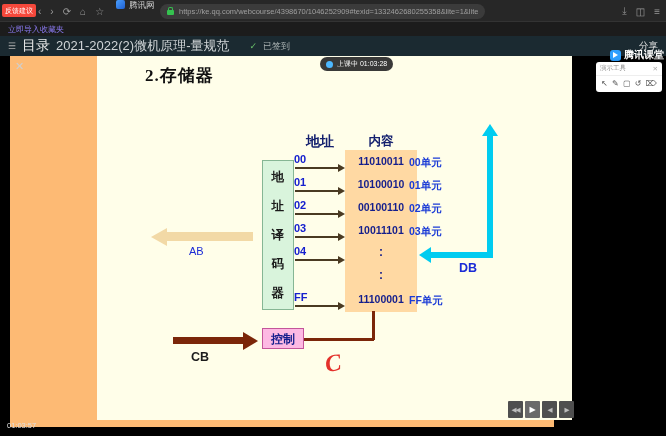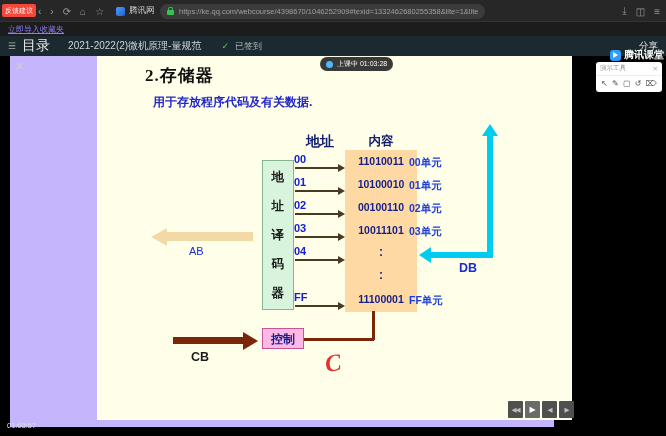--- a/index.html
+++ b/index.html
@@ -4,45 +4,45 @@
 <style>
   *{box-sizing:border-box;margin:0;padding:0}
   body{background:#111;font-family:"Liberation Sans",sans-serif}
   .screen{position:relative;width:666px;height:436px;background:#000;overflow:hidden}
 
   
   .chrome{position:absolute;top:0;left:0;width:666px;height:22px;background:#272727;border-bottom:1px solid #333}
   .badge{position:absolute;left:2px;top:4px;background:#F5483B;color:#fff;font-size:7px;line-height:9px;padding:2px 3px;border-radius:2px}
   .nav{position:absolute;left:38px;top:0;height:22px;display:flex;align-items:center;gap:9px;color:#9a9a9a;font-size:10px}
   .nav span{cursor:default}
-  .tab{position:absolute;left:116px;top:0;height:22px;display:flex;align-items:center;gap:4px}
+  .tab{position:absolute;left:116px;top:0;height:22px;display:flex;gap:4px}
   .favicon{width:9px;height:9px;border-radius:2px;background:linear-gradient(135deg,#4aa0ff,#1f5fd0)}
   .tablabel{color:#cfcfcf;font-size:8.5px}
   .urlbar{position:absolute;left:160px;top:4px;width:325px;height:15px;background:#3b3b3b;border-radius:8px;display:flex;align-items:center;padding:0 7px;gap:5px;overflow:hidden}
   .lock{position:relative;width:7px;height:5px;background:#35c24f;border-radius:1px;flex:0 0 auto;margin-top:2px}
   .lock::before{content:'';position:absolute;top:-3px;left:1px;width:3px;height:3px;border:1px solid #35c24f;border-bottom:none;border-radius:2px 2px 0 0}
   .url{color:#9f9f9f;font-size:7.5px;white-space:nowrap;overflow:hidden}
   .chrome-right{position:absolute;right:6px;top:0;height:22px;display:flex;align-items:center;gap:9px;color:#999;font-size:10px}
 
   
   .notice{position:absolute;top:22px;left:0;width:666px;height:14px;background:#1c1c1c;display:flex;align-items:center;padding-left:8px;gap:5px}
   .ntext{color:#8b8b8b;font-size:8px}
-  .nlink{color:#8d7cf5;font-size:8px;text-decoration:underline;cursor:pointer}
+  .nlink{color:#8d7cf5;font-size:8px;cursor:pointer}
 
   
   .appbar{position:absolute;top:36px;left:0;width:666px;height:20px;background:#1b2a31;display:flex;align-items:center;padding:0 8px;gap:6px}
   .micon{color:#b0b0b0;font-size:9px}
   .catalog{color:#e8e8e8;font-size:14px}
-  .ctitle{color:#cfd4d6;font-size:10px;margin-left:12px}
+  .ctitle{color:#cfd4d6;font-size:13px;}
   .check{color:#69c06a;font-size:9px;margin-left:14px}
   .signed{color:#a8b0b0;font-size:9px}
   .share{margin-left:auto;color:#e0e0e0;font-size:9.5px}
 
   
-  .stage{position:absolute;top:56px;left:10px;width:544px;height:371px;background:#c4b5fd}
+  .stage{position:absolute;top:56px;left:10px;width:544px;height:371px;background:#fdba74}
   .slide{position:absolute;left:87px;top:0;width:475px;height:364px;background:#FFFEE9}
 
   .pclose{position:absolute;left:15px;top:60px;color:#cfcfcf;font-size:11px}
   .statusbadge{position:absolute;left:320px;top:57px;background:rgba(46,46,46,.95);border-radius:7px;color:#fff;font-size:7px;padding:2px 6px;display:flex;align-items:center;gap:4px;z-index:5}
   .sdot{width:7px;height:7px;border-radius:50%;background:#4db8ff}
   .brand{position:absolute;left:610px;top:48px;display:flex;align-items:center;gap:3px;z-index:5}
   .bicon{position:relative;width:11px;height:11px;border-radius:3px;background:#2E9FFF}
   .bicon::before{content:'';position:absolute;left:3px;top:2.5px;border-left:5px solid #fff;border-top:3px solid transparent;border-bottom:3px solid transparent}
   .btext{color:#fff;font-weight:bold;font-size:10px;text-shadow:0 1px 2px rgba(0,0,0,.6)}
 
@@ -137,21 +137,20 @@
     <span class="ctitle">2021-2022(2)微机原理-量规范</span>
     <span class="check">✓</span>
     <span class="signed">已签到</span>
     <span class="share">分享</span>
   </div>
 
   <div class="stage">
 
     <div class="slide">
       <div class="s-title">2.存储器</div>
-      <div class="s-sub">用于存放程序代码及有关数据.</div>
       <div class="h-addr">地址</div>
       <div class="h-cont">内容</div>
 
       <div class="decoder">
         <span>地址译码器</span>
       </div>
 
       <div class="membox"></div>
 
       <div class="mrow" style="top:96px">

